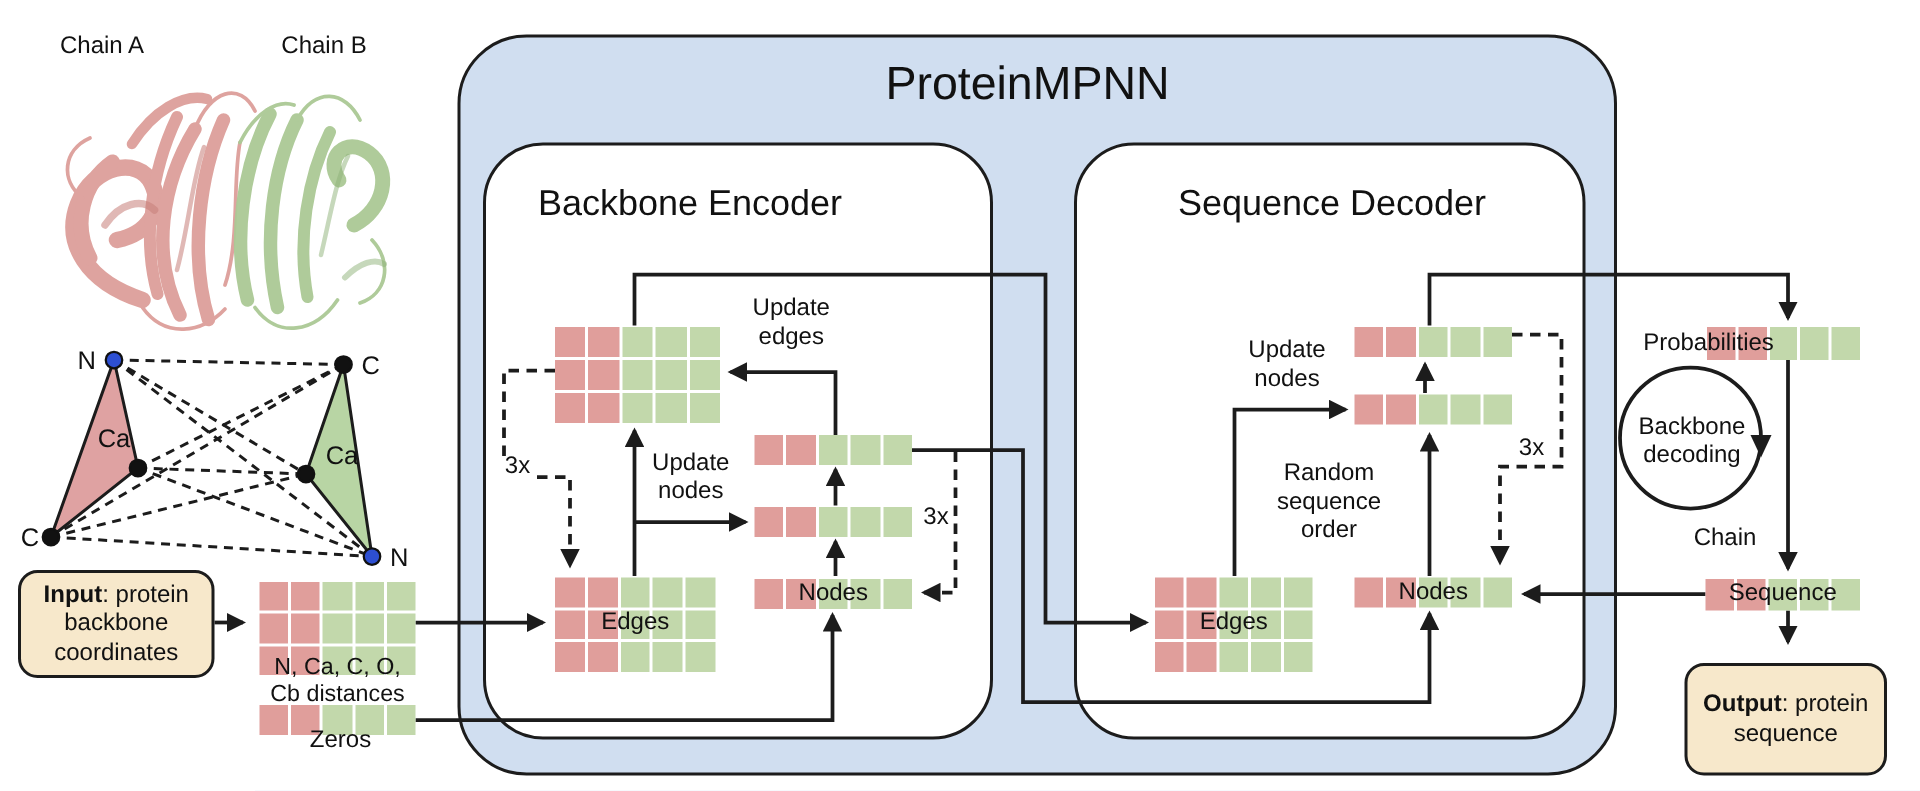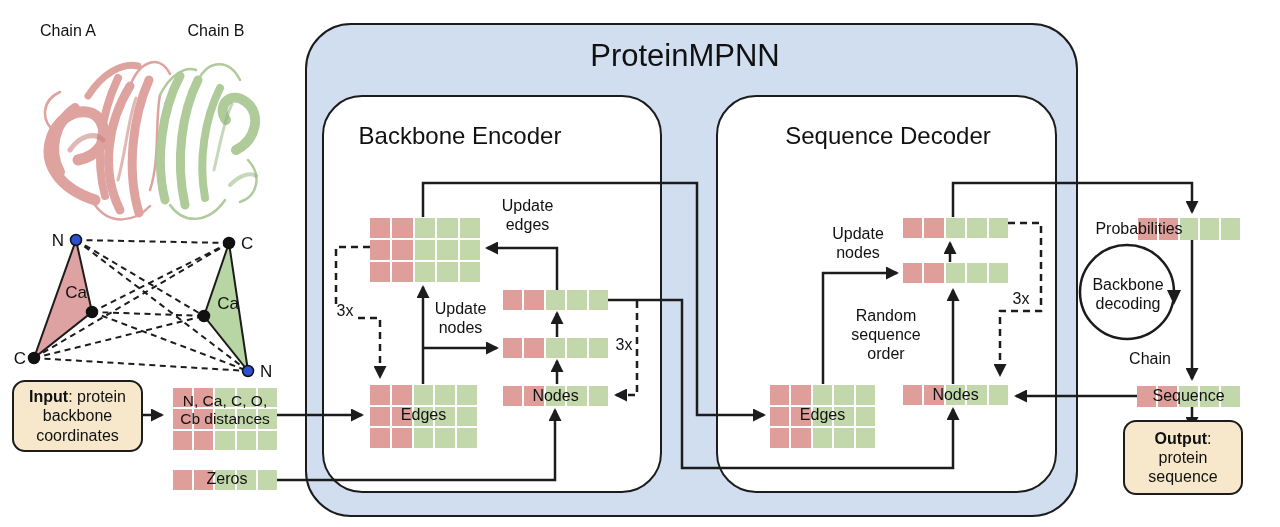--- a/index.html
+++ b/index.html
@@ -8,26 +8,26 @@
   .panel{position:absolute;box-sizing:border-box;border:2.5px solid #1c1c1c;}
   #mpnn-panel{left:305px;top:23px;width:773px;height:494px;border-radius:46px;z-index:1;}
   #encoder-panel{left:322px;top:95px;width:340px;height:398px;border-radius:40px;background:#fff;z-index:2;}
   #decoder-panel{left:716px;top:95px;width:341px;height:398px;border-radius:40px;background:#fff;z-index:2;}
   #art{position:absolute;left:0;top:0;z-index:3;}
   .cellgrid{position:absolute;display:grid;gap:2px;z-index:4;}
   .cellgrid .cell{width:100%;height:100%;}
   .lbl{position:absolute;z-index:5;font-size:16px;line-height:1.18;text-align:center;white-space:normal;}
   .big{font-size:31px;}
   .med{font-size:24px;}
-  .small{font-size:15.5px;}
+  .small{font-size:15.5px;margin-top:44px;}
   .tanbox{position:absolute;box-sizing:border-box;border:2.5px solid #1c1c1c;border-radius:13px;
           display:flex;align-items:center;justify-content:center;text-align:center;
           font-size:16px;line-height:1.2;z-index:5;padding:4px;}
   #input-box{left:12px;top:380px;width:131px;height:72px;}
-  #output-box{left:1123px;top:420px;width:120px;height:75px;text-align:center;}
+  #output-box{left:1123px;top:442px;width:135px;height:75px;text-align:center;}
 </style>
 </head>
 <body>
 
 <div id="stage">
 
   <div class="panel" id="mpnn-panel" style="background: rgb(208, 222, 240);"></div>
   <div class="panel" id="encoder-panel"></div>
   <div class="panel" id="decoder-panel"></div>
 
@@ -266,21 +266,21 @@
     </div>
 
   <div class="lbl big" style="left:500px;top:38px;width:370px">ProteinMPNN</div>
   <div class="lbl med" style="left:330px;top:122px;width:260px">Backbone Encoder</div>
   <div class="lbl med" style="left:758px;top:122px;width:260px">Sequence Decoder</div>
 
   <div class="lbl" style="left:28px;top:22px;width:80px">Chain A</div>
   <div class="lbl" style="left:176px;top:22px;width:80px">Chain B</div>
 
   <div class="lbl small" style="left:173px;top:392px;width:104px">N, Ca, C, O, Cb distances</div>
-  <div class="lbl" style="left:173px;top:470px;width:108px">Zeros</div>
+  <div class="lbl" style="left:173px;top:485px;width:108px">Zeros</div>
 
   <div class="lbl" style="left:490px;top:197px;width:75px">Update edges</div>
   <div class="lbl" style="left:423px;top:300px;width:75px">Update nodes</div>
   <div class="lbl" style="left:330px;top:302px;width:30px">3x</div>
   <div class="lbl" style="left:609px;top:336px;width:30px">3x</div>
   <div class="lbl" style="left:370px;top:406px;width:107px">Edges</div>
   <div class="lbl" style="left:503px;top:387px;width:105px">Nodes</div>
 
   <div class="lbl" style="left:820px;top:225px;width:76px">Update nodes</div>
   <div class="lbl" style="left:840px;top:307px;width:92px">Random sequence order</div>

